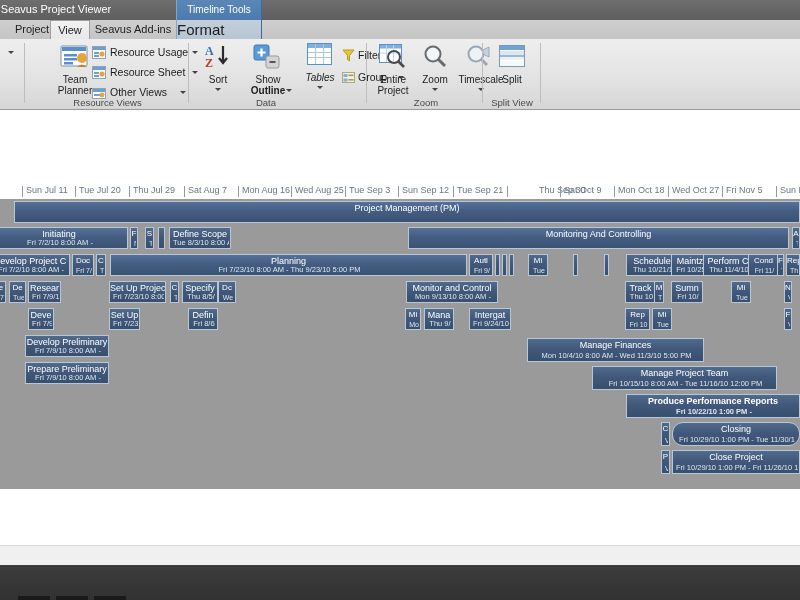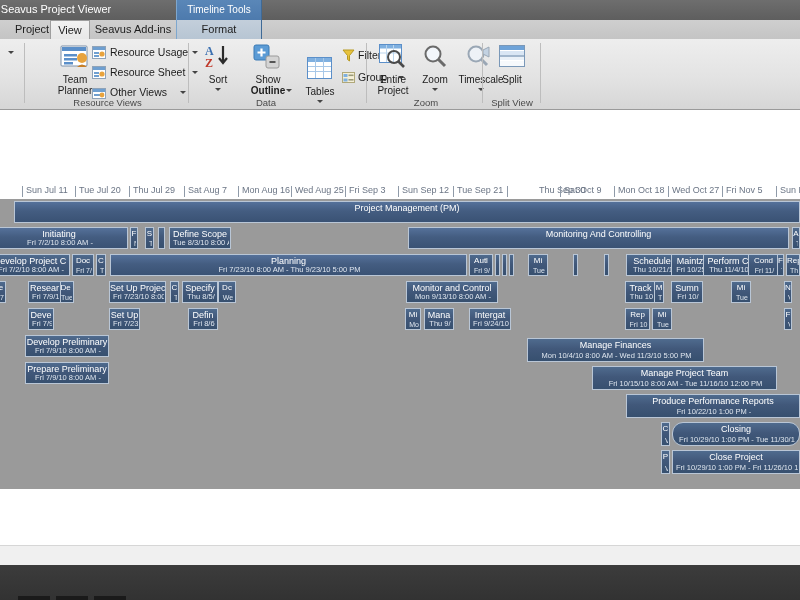--- a/index.html
+++ b/index.html
@@ -42,21 +42,21 @@
   }
   .tab.active {
     background: linear-gradient(to bottom, #f2f2f2 0%, #e8e8e8 100%);
     border-left: 1px solid #9e9e9e; border-right: 1px solid #9e9e9e;
     border-top: 1px solid #9e9e9e;
   }
   .ctx-subtab {
     position: absolute; left: 176px; top: 0; width: 86px; height: 19px;
     background: linear-gradient(to bottom, #c3cfdb 0%, #b7c5d3 100%);
     border-left: 1px solid #7ea7ce; border-right: 1px solid #3f6a96;
-    font-size: 11px; color: #1c1c1c; line-height: 19px; text-align: center;
+    font-size: 15px; color: #1c1c1c; line-height: 19px; text-align: left;
   }
 
   
   .ribbon {
     position: absolute; left: 0; top: 39px; width: 800px; height: 71px;
     background: linear-gradient(to bottom, #eeeeee 0%, #e3e3e3 55%, #d6d6d6 100%);
     border-bottom: 1px solid #9a9a9a;
   }
   .rgroup { position: absolute; top: 0; height: 70px; }
   .rgroup-sep {
@@ -265,21 +265,21 @@
           <path d="M8.5 4.5 L8.5 12.5 M4.5 8.5 L12.5 8.5" stroke="#ffffff" stroke-width="2.2"></path>
           <rect x="13" y="12" width="13" height="12" rx="2" fill="#d4d4d4" stroke="#9a9a9a"></rect>
           <path d="M16.5 18 L22.5 18" stroke="#555555" stroke-width="2"></path>
         </svg>
       </span>
       <span class="lbl" style="top:30px;">Show</span>
       <span class="lbl" style="top:41px;font-weight:bold;">Outline</span>
       <span style="position:absolute;left:46px;top:45px;" class="caret"></span>
     </div>
 
-    <div class="bigbtn" style="left:106px;top:17px;width:44px;height:54px;">
+    <div class="bigbtn" style="left:106px;top:3px;width:44px;height:54px;font-style:italic;">
       <span>
         <svg width="26" height="24" viewBox="0 0 26 24" style="position:absolute;left:9px;top:1px;">
           <rect x="0.5" y="0.5" width="24" height="21" fill="#ffffff" stroke="#5b8fc9"></rect>
           <rect x="1" y="1" width="23" height="4" fill="#7fb0e0"></rect>
           <path d="M8.5 1 L8.5 21 M16.5 1 L16.5 21 M1 9.5 L24 9.5 M1 14.5 L24 14.5" stroke="#a8c8e8" stroke-width="1"></path>
         </svg>
       </span>
       <span class="lbl" style="top:30px;">Tables</span>
       <span style="position:absolute;left:19px;top:44px;" class="caret"></span>
     </div>
@@ -383,21 +383,21 @@
     <div class="rlabel" style="left: 79px;">Tue Jul 20</div>
     <div class="rtick" style="left: 129px;"></div>
     <div class="rlabel" style="left: 133px;">Thu Jul 29</div>
     <div class="rtick" style="left: 184px;"></div>
     <div class="rlabel" style="left: 188px;">Sat Aug 7</div>
     <div class="rtick" style="left: 238px;"></div>
     <div class="rlabel" style="left: 242px;">Mon Aug 16</div>
     <div class="rtick" style="left: 291px;"></div>
     <div class="rlabel" style="left: 295px;">Wed Aug 25</div>
     <div class="rtick" style="left: 345px;"></div>
-    <div class="rlabel" style="left: 349px;">Fri Sep 3</div>
+    <div class="rlabel" style="left: 349px;">Tue Sep 3</div>
     <div class="rtick" style="left: 398px;"></div>
     <div class="rlabel" style="left: 402px;">Sun Sep 12</div>
     <div class="rtick" style="left: 453px;"></div>
     <div class="rlabel" style="left: 457px; text-align: right;">Tue Sep 21</div>
     <div class="rtick" style="left: 507px;"></div>
     <div class="rlabel" style="left: 539px;">Thu Sep 30</div>
     <div class="rtick" style="left: 560px;"></div>
     <div class="rlabel" style="left: 564px;">Sat Oct 9</div>
     <div class="rtick" style="left: 614px;"></div>
     <div class="rlabel" style="left: 618px;">Mon Oct 18</div>
@@ -509,21 +509,21 @@
       <div class="dates">T</div>
     </div>
     <div class="bar tiny" style="left: 786px; top: 55px; width: 14px; height: 22px;">
       <div class="name">Rep</div>
       <div class="dates">Thu</div>
     </div>
     <div class="bar tiny" style="left: -4px; top: 82px; width: 10px; height: 22px;">
       <div class="name">e</div>
       <div class="dates">7</div>
     </div>
-    <div class="bar tiny" style="left: 9px; top: 82px; width: 17px; height: 22px; margin-left: 48px;">
+    <div class="bar tiny" style="left: 9px; top: 82px; width: 17px; height: 22px;">
       <div class="name">De</div>
       <div class="dates">Tue</div>
     </div>
     <div class="bar" style="left: 28px; top: 82px; width: 33px; height: 22px;">
       <div class="name">Resear</div>
       <div class="dates">Fri 7/9/1</div>
     </div>
     <div class="bar" style="left: 109px; top: 82px; width: 57px; height: 22px;">
       <div class="name">Set Up Project</div>
       <div class="dates">Fri 7/23/10 8:00 A</div>
@@ -609,21 +609,21 @@
       <div class="dates">Mon 10/4/10 8:00 AM - Wed 11/3/10 5:00 PM</div>
     </div>
     <div class="bar" style="left: 25px; top: 163px; width: 84px; height: 22px;">
       <div class="name">Prepare Preliminary</div>
       <div class="dates">Fri 7/9/10 8:00 AM -</div>
     </div>
     <div class="bar" style="left: 592px; top: 167px; width: 185px; height: 24px; padding-left: 17px;">
       <div class="name">Manage Project Team</div>
       <div class="dates">Fri 10/15/10 8:00 AM - Tue 11/16/10 12:00 PM</div>
     </div>
-    <div class="bar" style="left: 626px; top: 195px; width: 174px; height: 24px;">
+    <div class="bar" style="left: 626px; top: 195px; width: 174px; height: 24px; font-weight: bold;">
       <div class="name">Produce Performance Reports</div>
       <div class="dates">Fri 10/22/10 1:00 PM -</div>
     </div>
     <div class="bar tiny" style="left: 661px; top: 223px; width: 9px; height: 24px;">
       <div class="name">C</div>
       <div class="dates">V</div>
     </div>
     <div class="bar" style="left: 672px; top: 223px; width: 128px; height: 24px; border-radius: 11px;">
       <div class="name">Closing</div>
       <div class="dates">Fri 10/29/10 1:00 PM - Tue 11/30/1</div>

